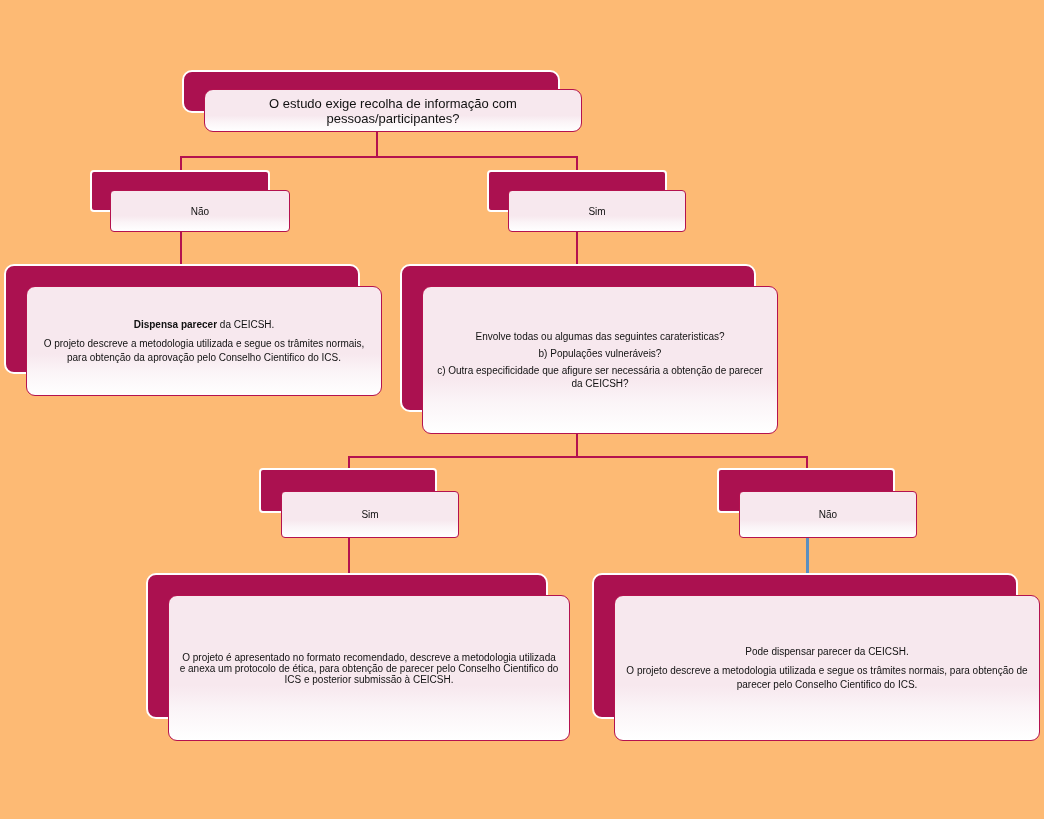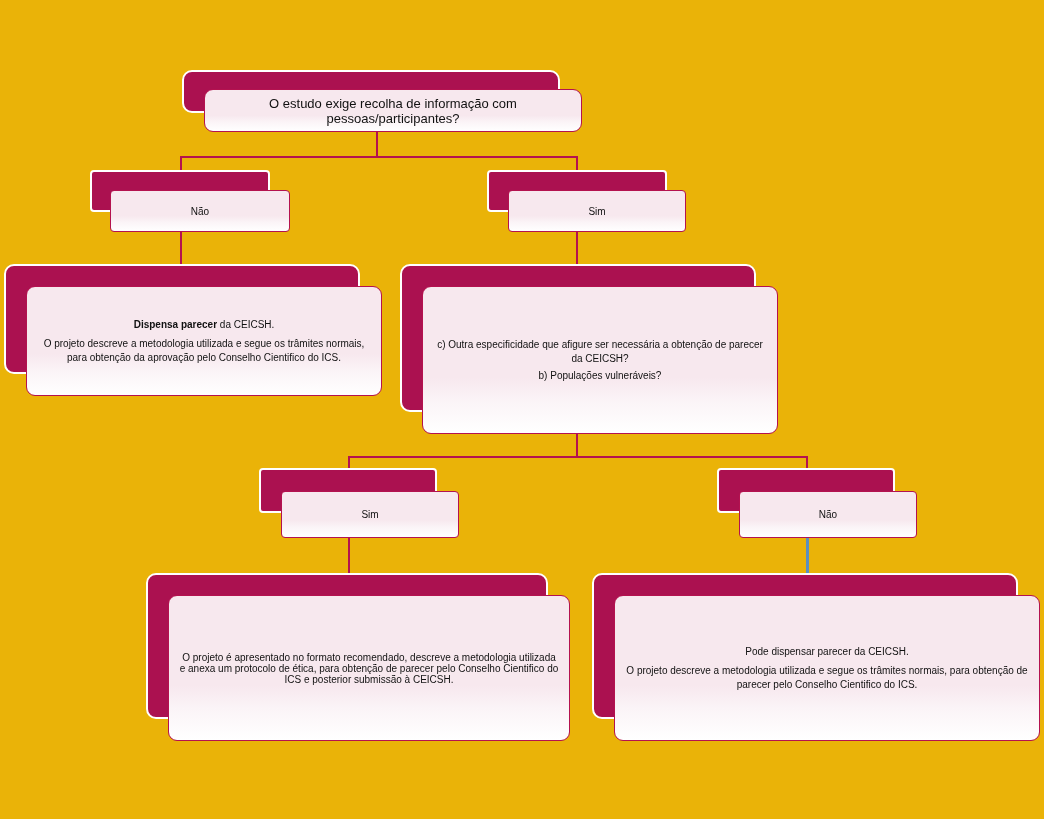--- a/index.html
+++ b/index.html
@@ -8,21 +8,21 @@
     padding: 0;
     background: #000000;
   }
   body {
     font-family: "Liberation Sans", sans-serif;
   }
   #canvas {
     position: relative;
     width: 1044px;
     height: 819px;
-    background: #eab308;
+    background: #fdba74;
     overflow: hidden;
   }
 
   
   .conn {
     position: absolute;
     background: #B4124F;
   }
   .conn.blue { background: #5B8FC0; }
 
@@ -134,22 +134,23 @@
         <span class="line"><b>Dispensa parecer</b><span> da CEICSH.</span></span>
         <span class="line">O projeto descreve a metodologia utilizada e segue os trâmites normais, para obtenção da aprovação pelo Conselho Cientifico do ICS.</span>
       </span>
     </div>
   </div>
 
   <div class="node" style="left:400px; top:264px; width:378px; height:170px;">
     <div class="plate" style="width:356px; height:148px;"></div>
     <div class="card fs12" style="left:22px; top:22px; width:356px; height:148px;">
       <span class="txt">
+        <span class="line tight">Envolve todas ou algumas das seguintes carateristicas?</span>
+        <span class="line tight">b) Populações vulneráveis?</span>
         <span class="line tight">c) Outra especificidade que afigure ser necessária a obtenção de parecer da CEICSH?</span>
-        <span class="line tight">b) Populações vulneráveis?</span>
       </span>
     </div>
   </div>
 
   <div class="node small" style="left:259px; top:468px; width:200px; height:70px;">
     <div class="plate" style="width:178px; height:45px;"></div>
     <div class="card fs12" style="left:22px; top:23px; width:178px; height:47px;">
       <span class="txt">Sim</span>
     </div>
   </div>

